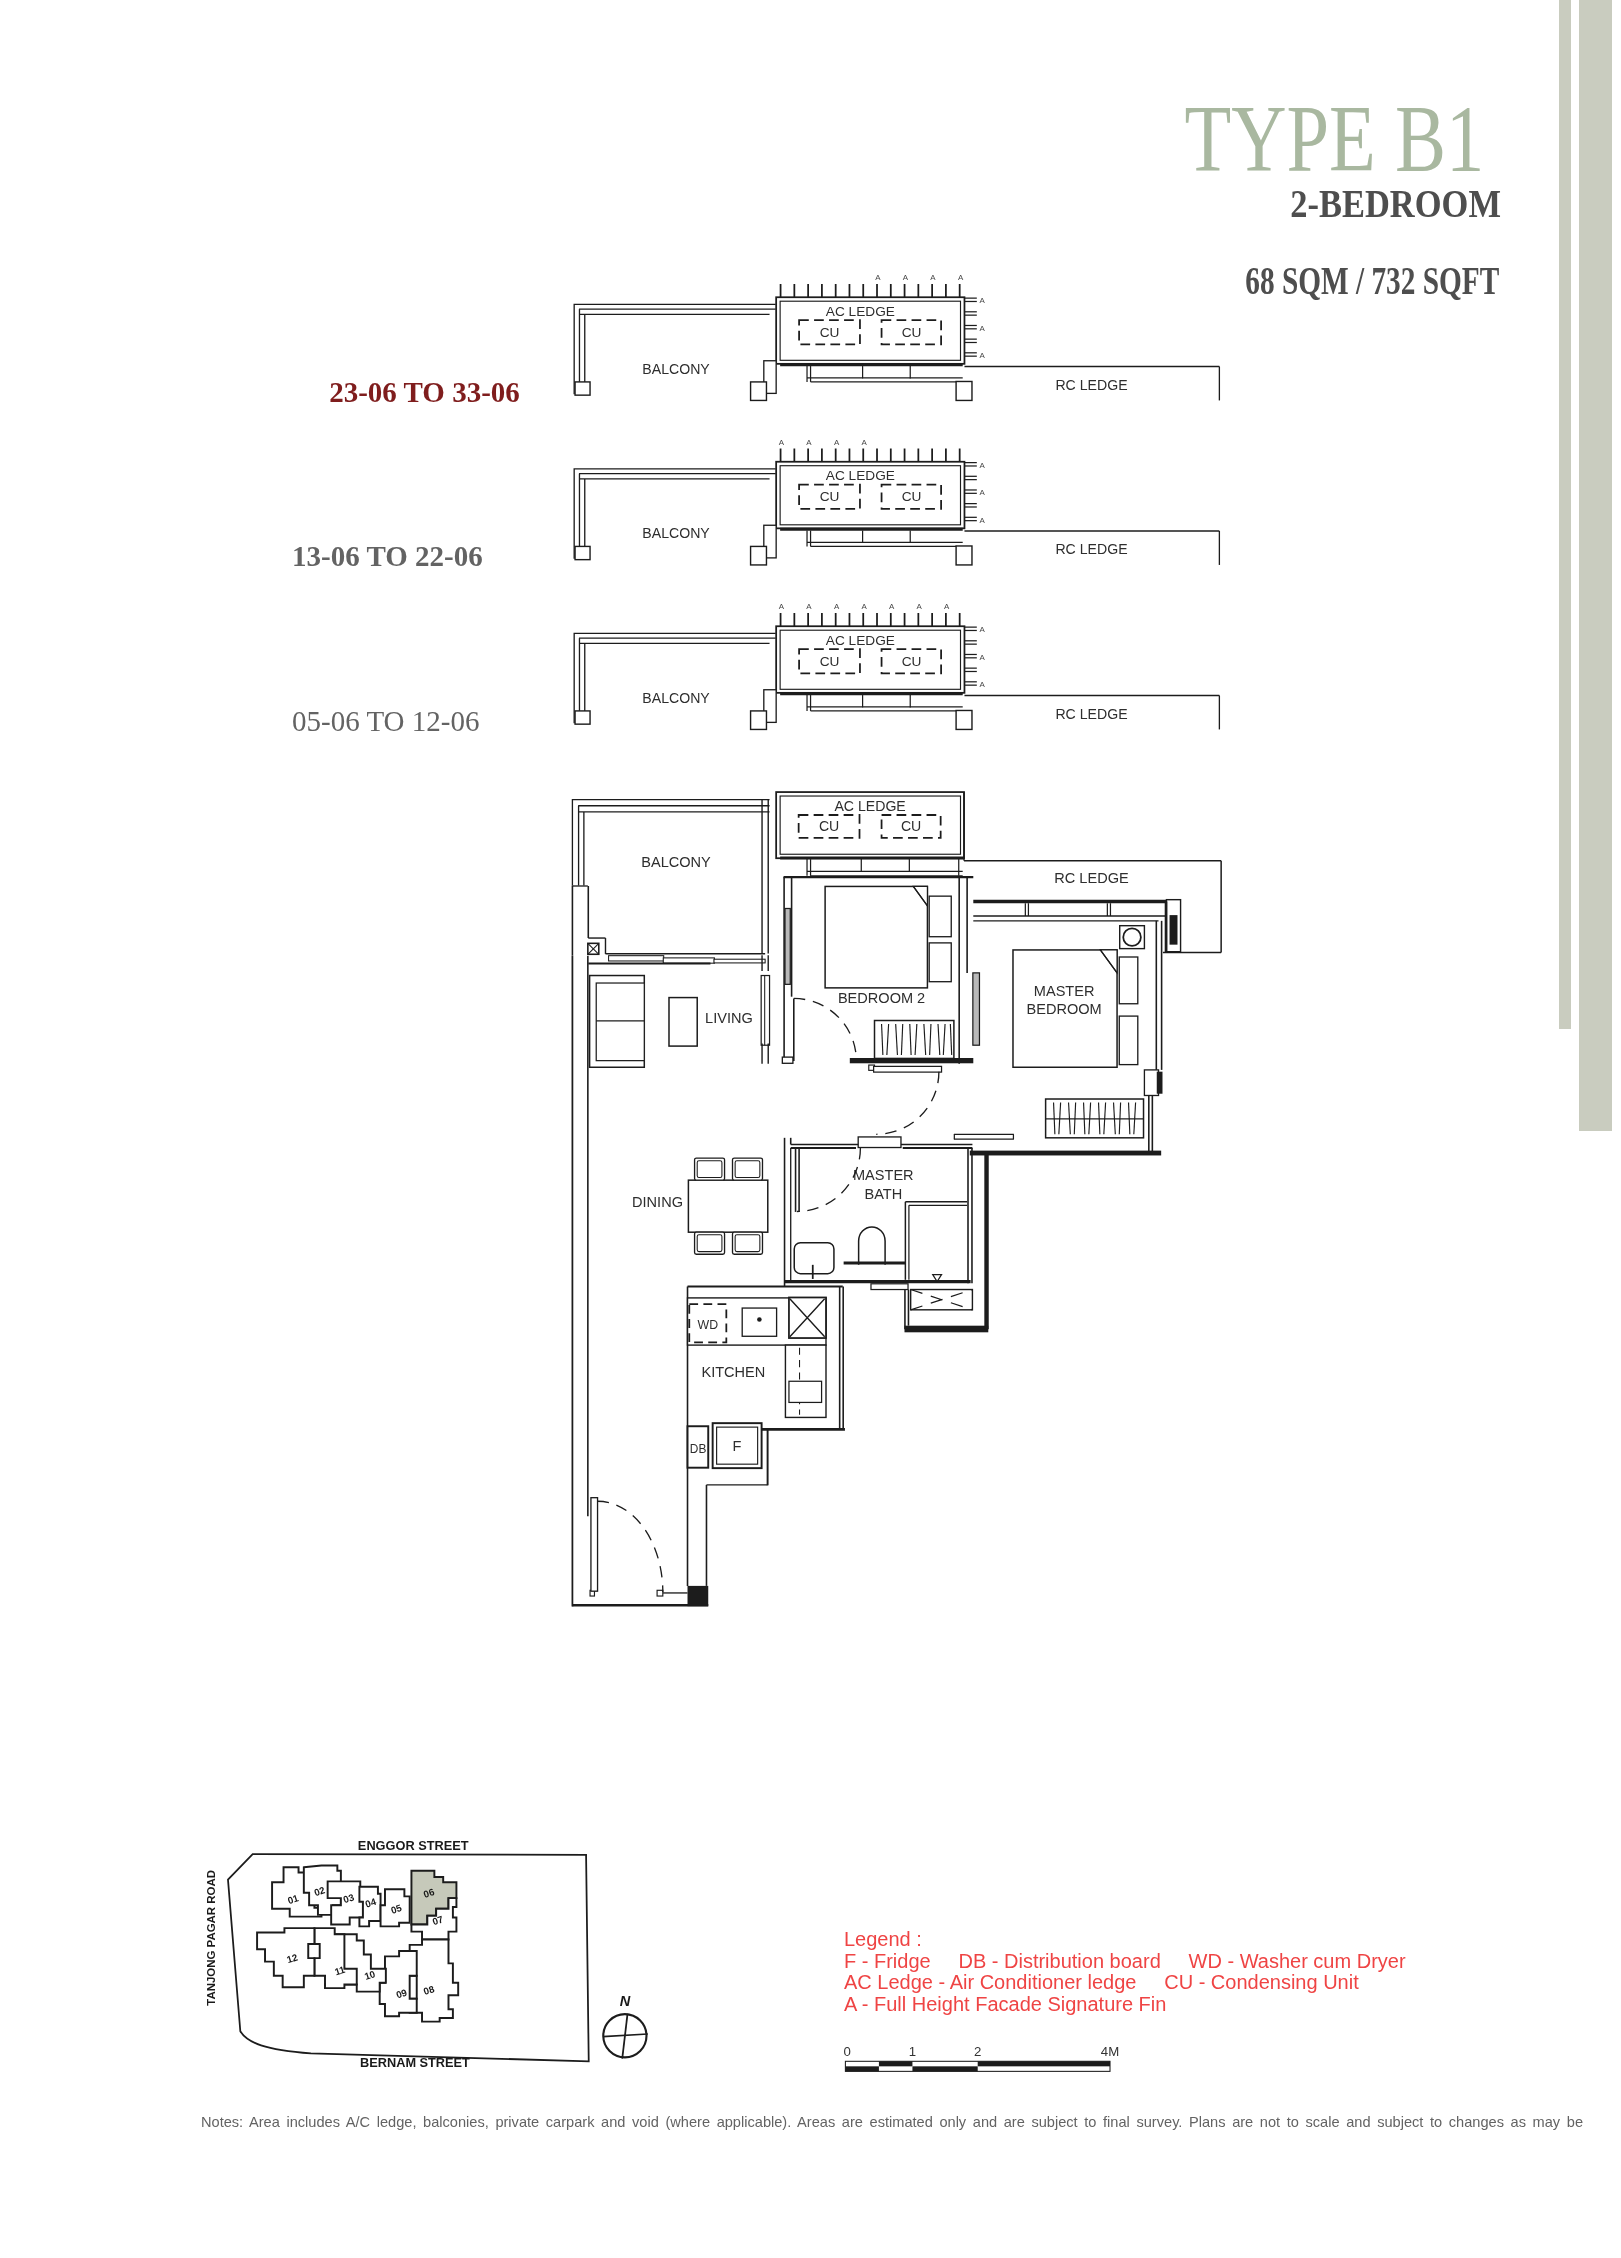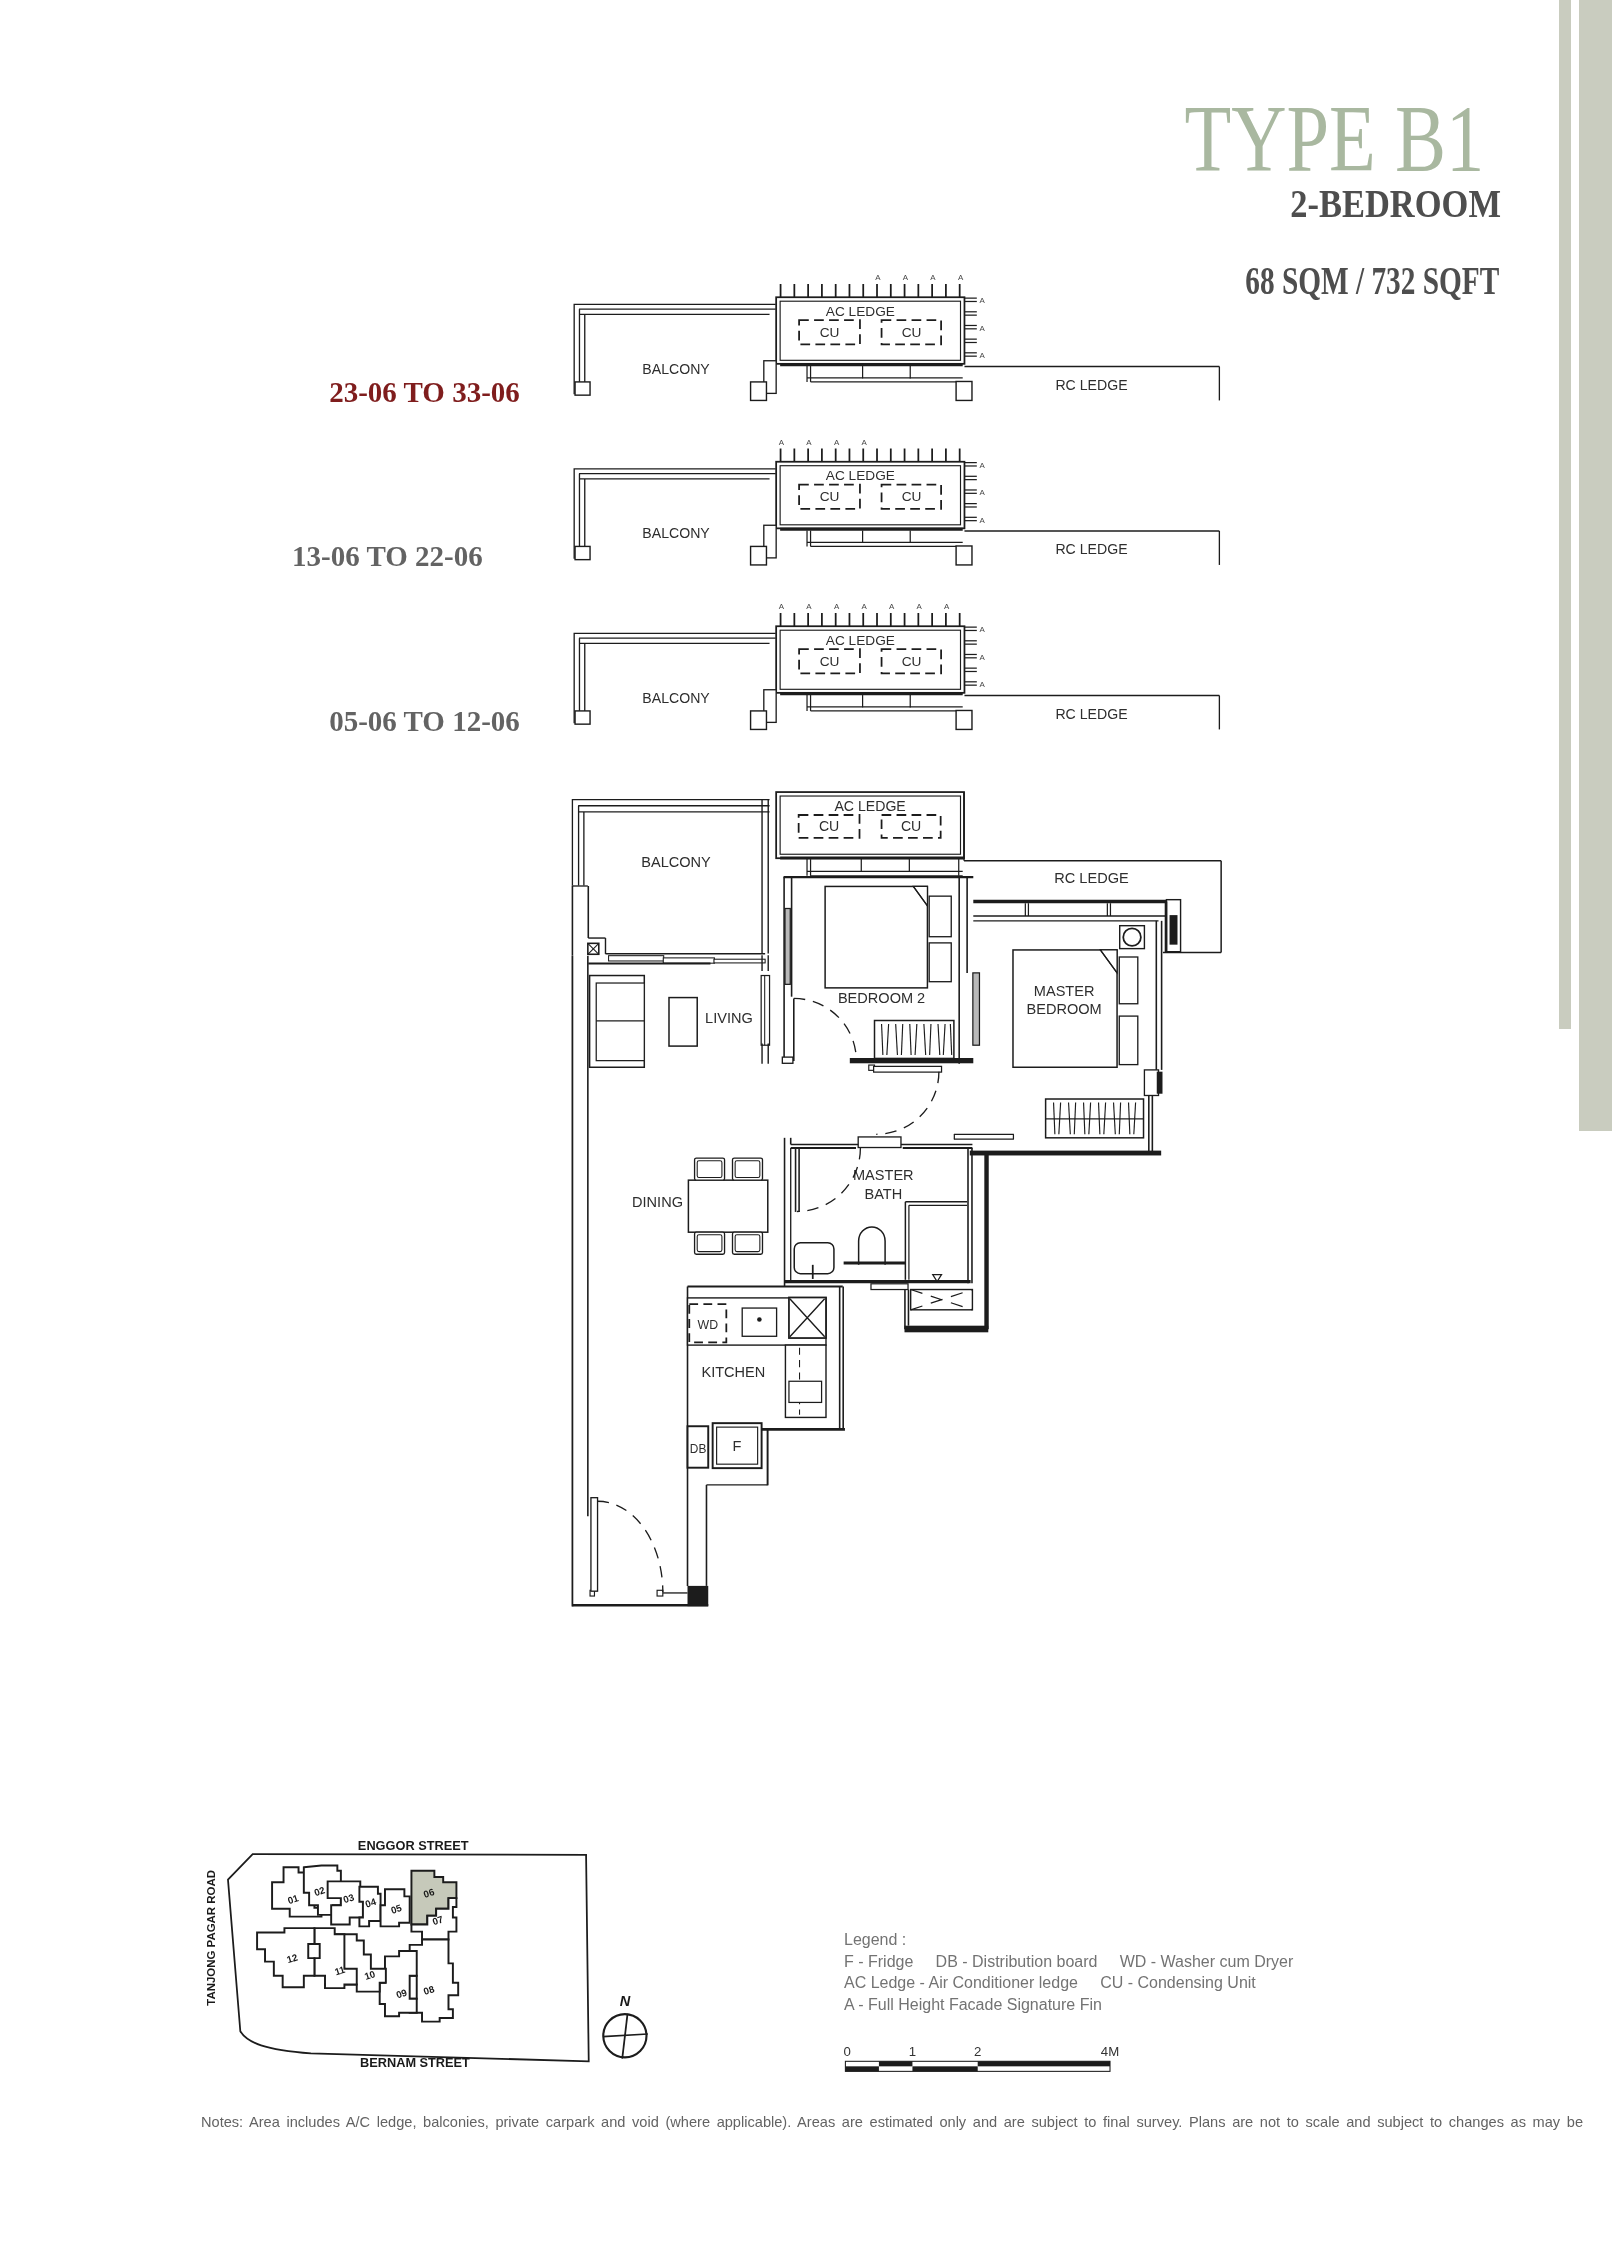--- a/index.html
+++ b/index.html
@@ -26,21 +26,21 @@
 
 <g transform="translate(82,233.5) scale(1,1.22)">
         <text x="0" y="0" font-family="'Liberation Serif',serif" font-size="37" font-weight="bold" fill="#4e4e4e" textLength="288" lengthAdjust="spacingAndGlyphs">68 SQM / 732 SQFT</text>
       </g>
 </svg>
 
 <div class="abs" style="left:292px;top:378px;width:265px;text-align:center;font-family:'Liberation Serif',serif;font-size:29px;font-weight:bold;color:#7f1d1d;line-height:1;">23-06 TO 33-06</div>
 
 <div class="abs" style="left:292px;top:542px;width:265px;text-align:left;font-family:'Liberation Serif',serif;font-size:29px;font-weight:bold;color:#636363;line-height:1;">13-06 TO 22-06</div>
 
-<div class="abs" style="left:292px;top:707px;width:265px;text-align:center;font-family:'Liberation Serif',serif;font-size:29px;font-weight:bold;color:#636363;line-height:1;">05-06 TO 12-06</div>
+<div class="abs" style="left:292px;top:707px;width:265px;font-family:'Liberation Serif',serif;font-size:29px;font-weight:normal;color:#636363;line-height:1;">05-06 TO 12-06</div>
 
 <svg class="abs" style="left:0;top:0" width="1622" height="2258" viewBox="0 0 1838 2560">
 <g>
 
 <g>
 <path d="M 879,345 L 650.5,345 L 650.5,447" fill="none" stroke="#1c1c1c" stroke-width="1.5"></path>
 <line x1="656" y1="350.5" x2="879" y2="350.5" stroke="#1c1c1c" stroke-width="1.5" stroke-linecap="butt"></line>
 <line x1="656" y1="356.5" x2="872" y2="356.5" stroke="#1c1c1c" stroke-width="1.5" stroke-linecap="butt"></line>
 <line x1="656.5" y1="350.5" x2="656.5" y2="433" stroke="#1c1c1c" stroke-width="1.5" stroke-linecap="butt"></line>
 <line x1="662.5" y1="356.5" x2="662.5" y2="433" stroke="#1c1c1c" stroke-width="1.5" stroke-linecap="butt"></line>
@@ -678,21 +678,21 @@
 <rect x="1108" y="2337" width="150" height="5.7" fill="#1c1c1c"></rect>
 <rect x="958" y="2342.7" width="38" height="5.7" fill="#1c1c1c"></rect>
 <rect x="1034" y="2342.7" width="74" height="5.7" fill="#1c1c1c"></rect>
 <text x="960" y="2331" font-family="Liberation Sans, sans-serif" font-size="15" fill="#333" text-anchor="middle" font-weight="normal">0</text>
 <text x="1034" y="2331" font-family="Liberation Sans, sans-serif" font-size="15" fill="#333" text-anchor="middle" font-weight="normal">1</text>
 <text x="1108" y="2331" font-family="Liberation Sans, sans-serif" font-size="15" fill="#333" text-anchor="middle" font-weight="normal">2</text>
 <text x="1258" y="2331" font-family="Liberation Sans, sans-serif" font-size="15" fill="#333" text-anchor="middle" font-weight="normal">4M</text>
 </g>
 </svg>
 
-<div class="abs" style="left:844px;top:1929px;width:565px;font-size:16px;color:#737373;line-height:21.6px;">
+<div class="abs" style="left:844px;top:1929px;width:565px;font-size:20px;color:#ef4444;line-height:21.6px;">
 Legend :<br>
 F - Fridge&nbsp;&nbsp;&nbsp;&nbsp;&nbsp;DB - Distribution board&nbsp;&nbsp;&nbsp;&nbsp;&nbsp;WD - Washer cum Dryer<br>
 AC Ledge - Air Conditioner ledge&nbsp;&nbsp;&nbsp;&nbsp;&nbsp;CU - Condensing Unit<br>
 A - Full Height Facade Signature Fin
 </div>
 
 <div class="abs" style="left:201px;top:2112px;width:1382px;font-size:14.6px;color:#636363;line-height:21.6px;white-space:nowrap;text-align:justify;text-align-last:justify;">Notes: Area includes A/C ledge, balconies, private carpark and void (where applicable). Areas are estimated only and are subject to final survey. Plans are not to scale and subject to changes as may be</div>
 
 </div>
 

